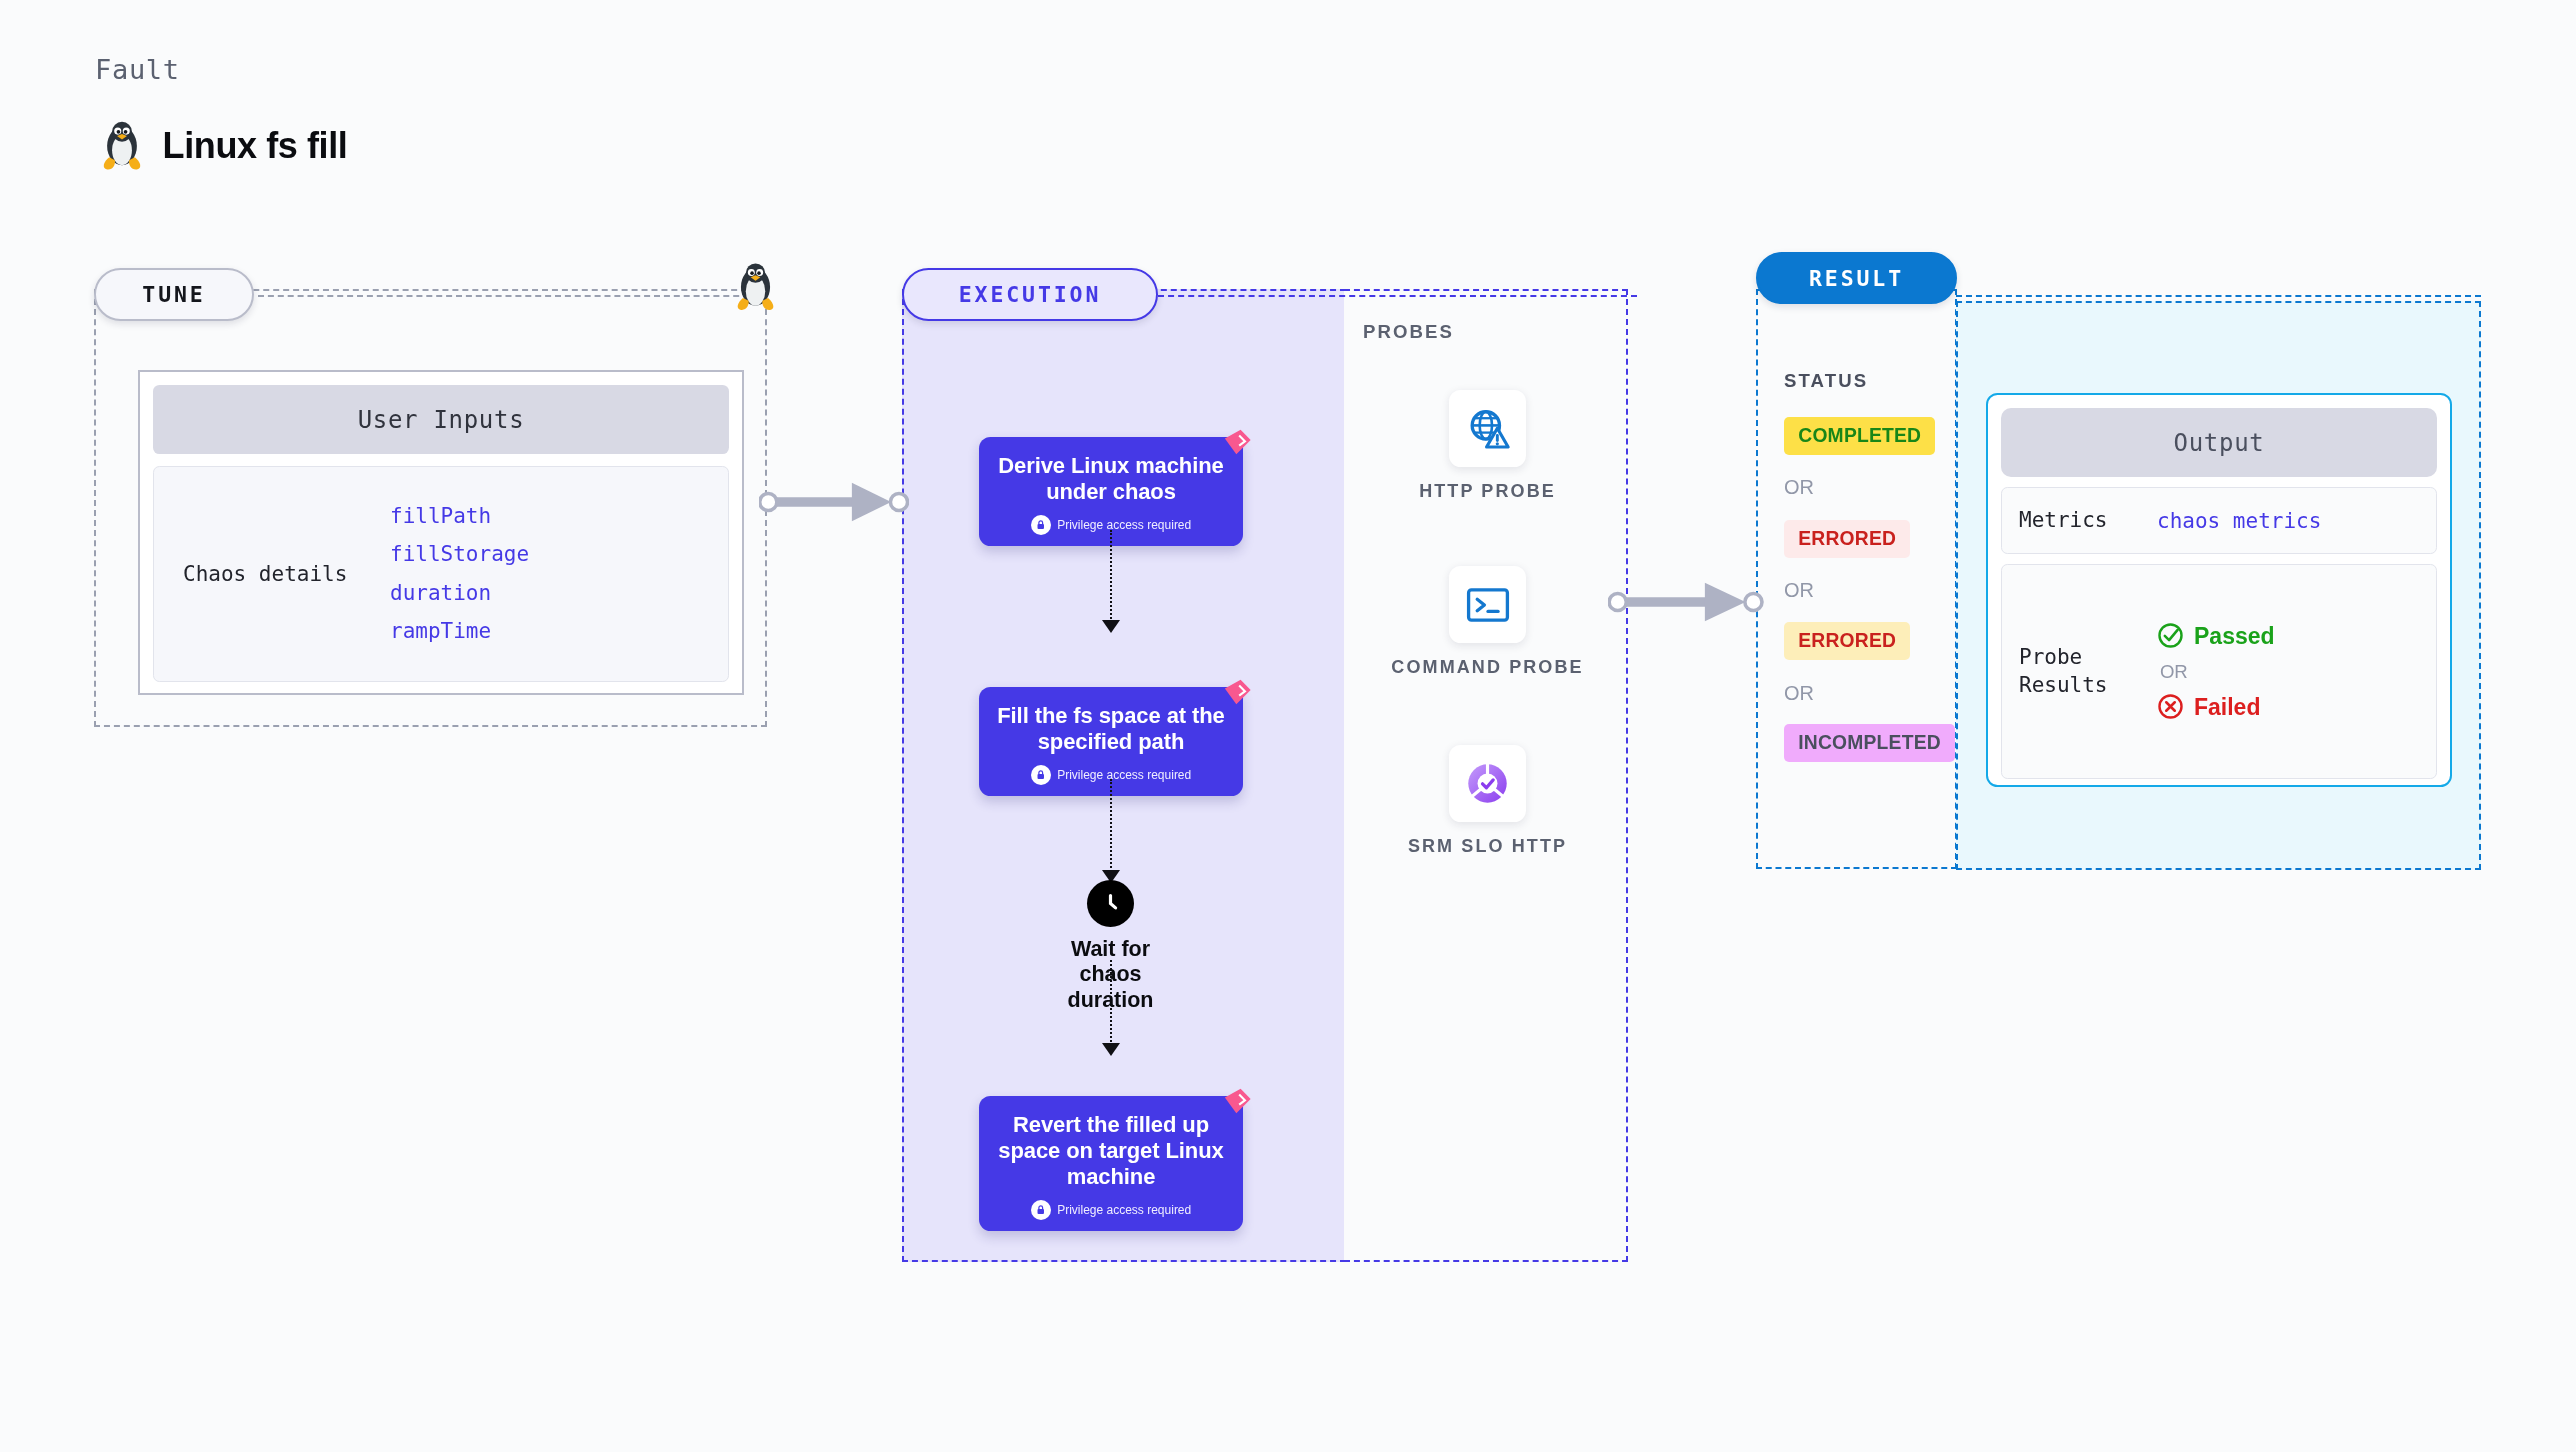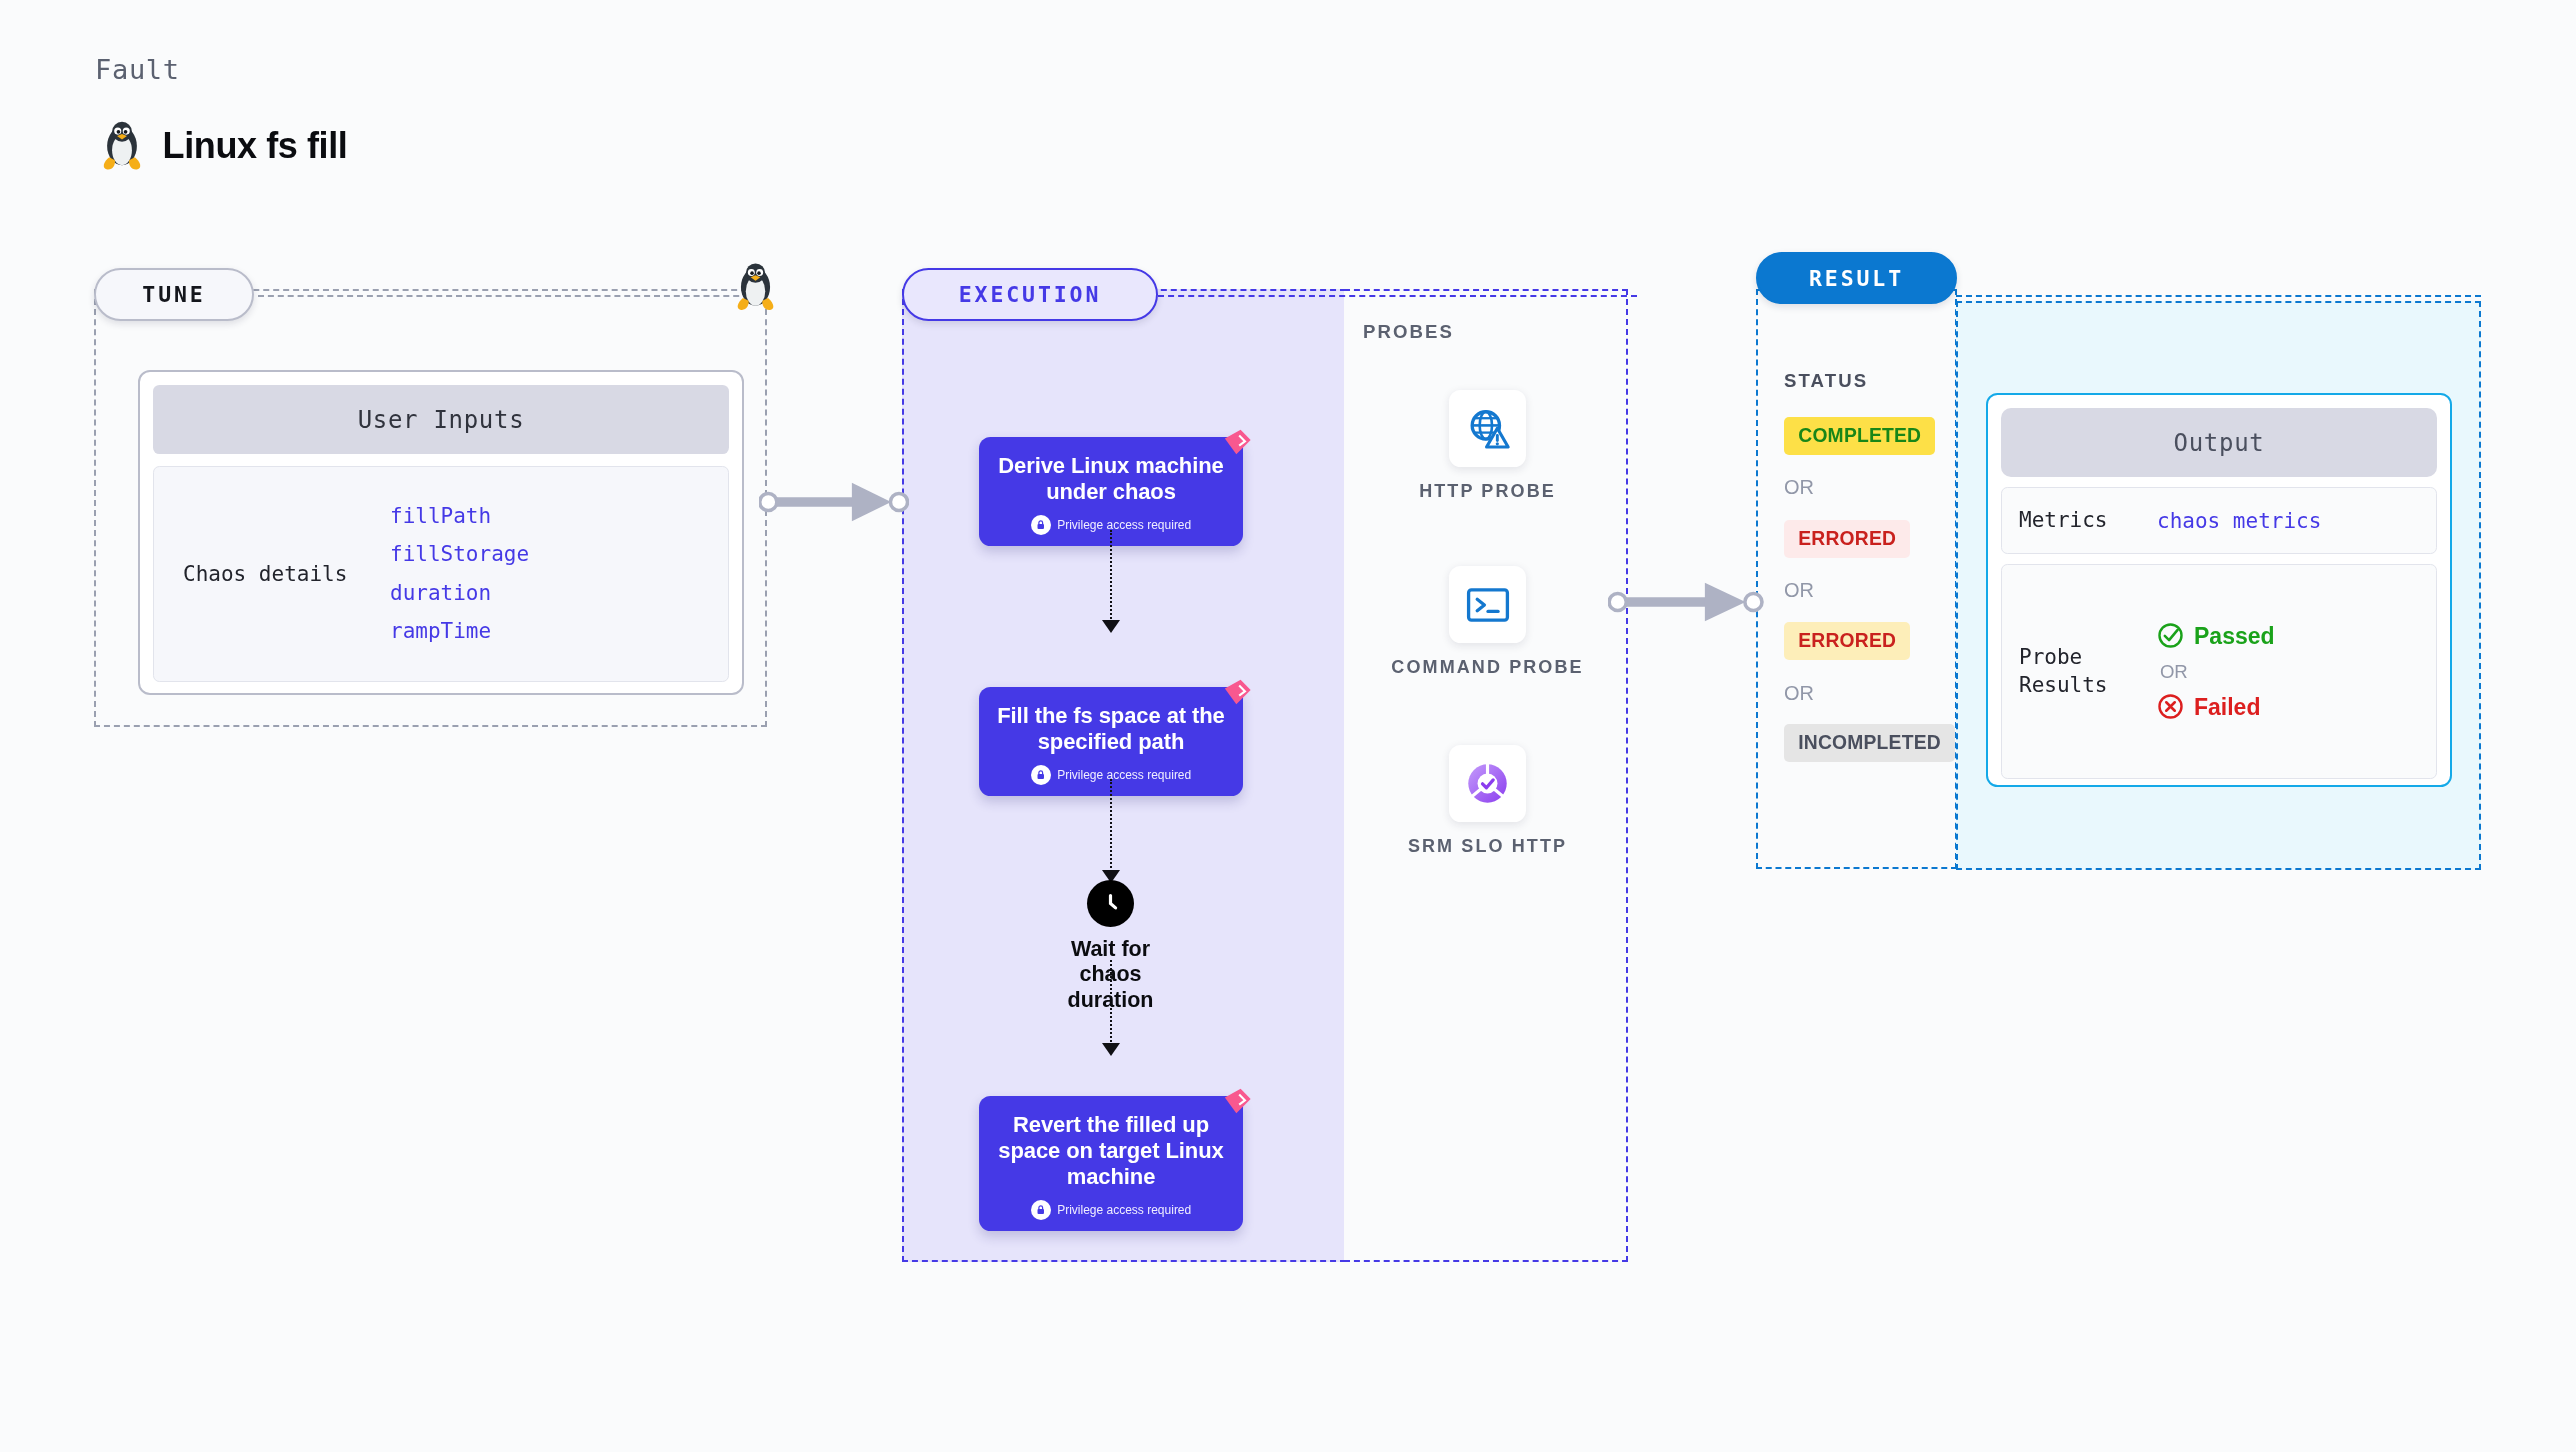--- a/index.html
+++ b/index.html
@@ -92,21 +92,21 @@
     left: 1956px; top: 295px; width: 525px;
     border-top: 2.9px dashed #0b78d0;
   }
   .tux-joint { position: absolute; left: 734px; top: 262px; z-index: 6; }
 
   
   .tune-card {
     position: absolute; left: 138px; top: 370px;
     width: 606px; height: 325px;
     background: #ffffff; border: 2.1px solid #b9bcca;
-    border-radius: 12px; padding: 13px;
+    border-radius: 0; padding: 13px;
   }
   .ui-head {
     height: 69px; background: #d8d9e4; border-radius: 6.4px;
     display: flex; align-items: center; justify-content: center;
     font-family: "DejaVu Sans Mono", monospace;
     font-size: 24px; color: #30333d; letter-spacing: 0.7px;
   }
   .ui-body {
     margin-top: 11.5px; height: 216px;
     background: #f6f7fb; border: 1.4px solid #e2e4ec;
@@ -216,21 +216,21 @@
   }
   .badge {
     position: absolute; left: 1784px;
     display: inline-flex; align-items: center;
     padding: 7.9px 14.3px; border-radius: 5px;
     font-size: 19.3px; font-weight: 700; letter-spacing: 0.2px;
   }
   .b-completed { top: 417px; background: #fde047; color: #188618; }
   .b-errored   { top: 520px; background: #fdeaea; color: #c9211e; }
   .b-queued    { top: 622px; background: #fdeeb9; color: #c9211e; }
-  .b-incomplete{ top: 724px; background: #e5e5e5; color: #4a4f5e; }
+  .b-incomplete{ top: 724px; background: #f0abfc; color: #4a4f5e; }
   .or-txt {
     position: absolute; left: 1784px;
     font-size: 20px; color: #9197a8;
   }
   .or1 { top: 476px; } .or2 { top: 579px; } .or3 { top: 682px; }
 
   
   .out-card {
     position: absolute; left: 1986px; top: 393px;
     width: 466px; height: 394px;

